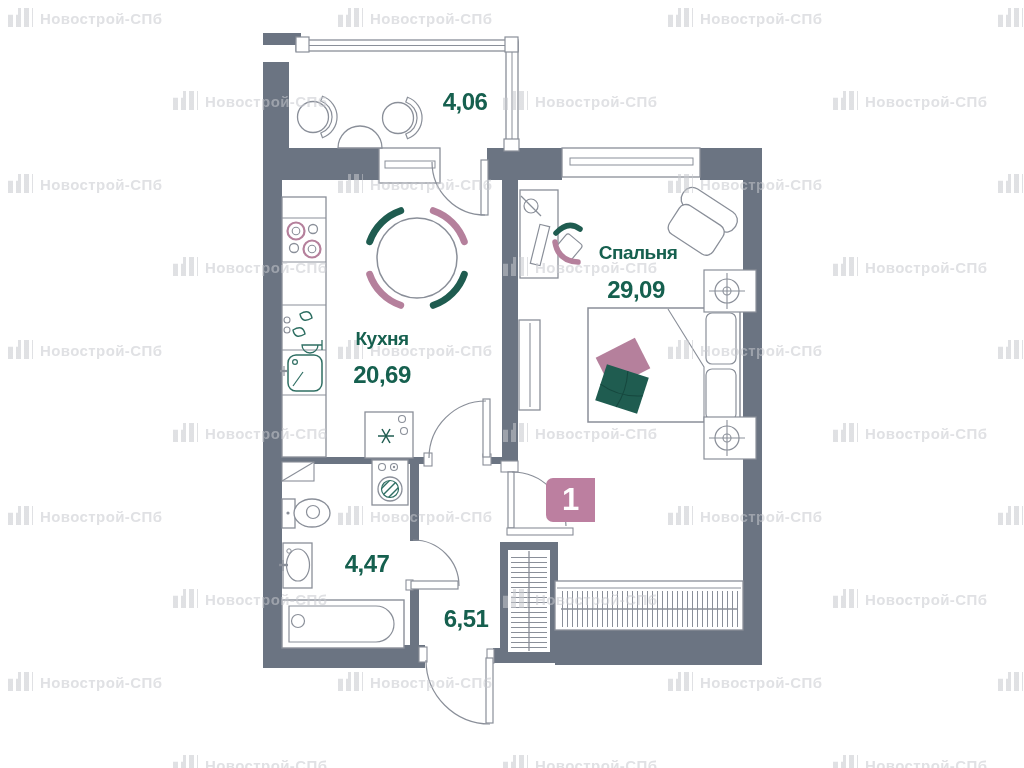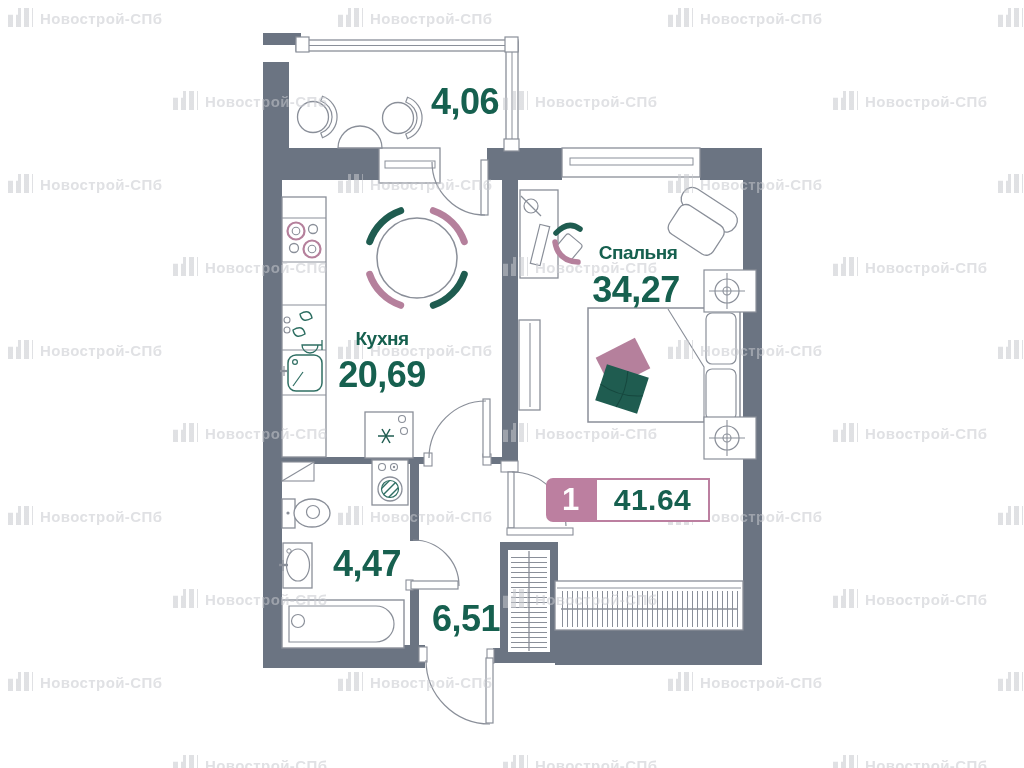--- a/index.html
+++ b/index.html
@@ -12,21 +12,21 @@
   .tl {stroke:var(--teal-line);fill:none;}
   .tlf{fill:#fff;stroke:var(--teal-line);}
   
   #wm-layer{position:absolute;left:0;top:0;width:100%;height:100%;z-index:2;pointer-events:none;}
   .wm{position:absolute;display:flex;align-items:flex-end;gap:7px;color:var(--wm);font-weight:bold;font-size:15px;letter-spacing:.4px;white-space:nowrap;}
   .wm-ic{width:25px;height:19px;background:repeating-linear-gradient(90deg,currentColor 0 5px,transparent 5px 8px);clip-path:polygon(0 35%,40% 35%,40% 0,100% 0,100% 100%,0 100%);}
   .wm-tx{line-height:1.1;}
   
   .lbl{position:absolute;z-index:3;transform:translate(-50%,-50%);color:var(--teal-text);font-weight:bold;letter-spacing:-.5px;white-space:nowrap;}
   .lbl.name{font-size:19px;}
-  .lbl.area{font-size:36px;}
+  .lbl.area{font-size:24px;}
   
   #badge{position:absolute;left:546px;top:478px;z-index:3;display:flex;height:44px;}
   #badge-rooms{width:49px;background:var(--badge-pink);border-radius:7px 0 0 7px;color:#fff;font-weight:bold;font-size:31px;display:flex;align-items:center;justify-content:center;}
   #badge-area{width:111px;background:#fff;border:2px solid var(--badge-pink);color:var(--teal-text);font-weight:bold;font-size:30px;display:flex;align-items:center;justify-content:center;letter-spacing:.5px;}
 </style>
 </head>
 <body>
 
 <div id="stage">
 
@@ -408,22 +408,21 @@
       <span class="wm" style="left: 833px; top: 755px;">
         <span class="wm-ic"></span>
         <span class="wm-tx">Новострой-СПб</span>
       </span>
     </div>
 
   <div class="lbl area" style="left:465px;top:102px">4,06</div>
   <div class="lbl name" style="left:382px;top:339px">Кухня</div>
   <div class="lbl area" style="left:382px;top:375px">20,69</div>
   <div class="lbl name" style="left:638px;top:253px">Спальня</div>
-  <div class="lbl area" style="left:636px;top:290px">34,27</div>
+  <div class="lbl area" style="left:636px;top:290px">29,09</div>
   <div class="lbl area" style="left:367px;top:564px">4,47</div>
   <div class="lbl area" style="left:466px;top:619px">6,51</div>
 
   <div id="badge">
     <div id="badge-rooms">1</div>
-    <div id="badge-area">41.64</div>
   </div>
 
 </div>
 
 </body></html>

